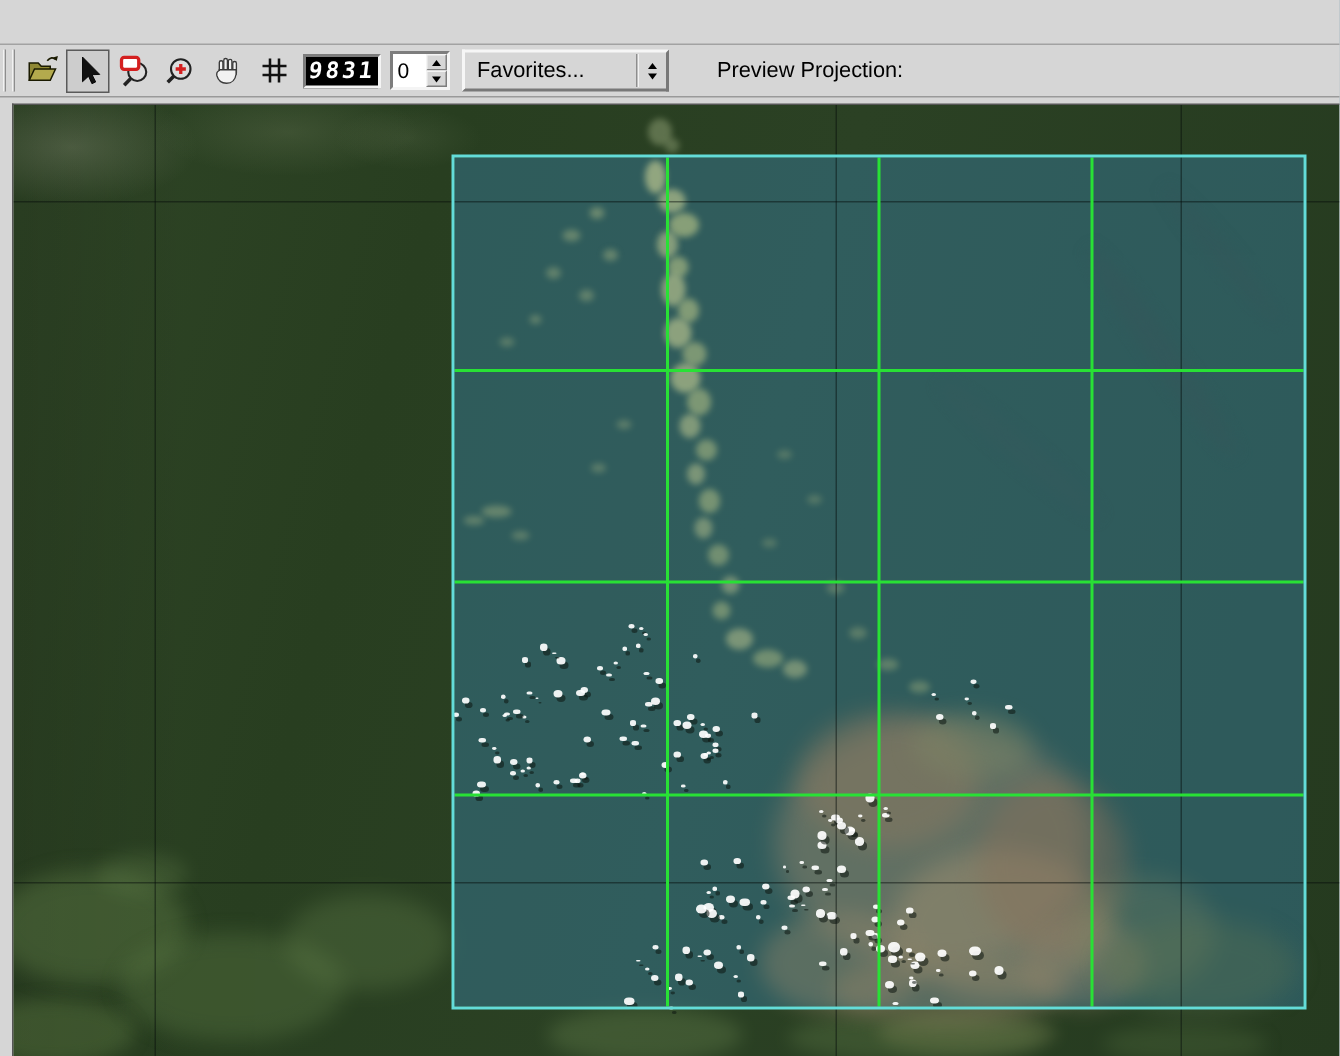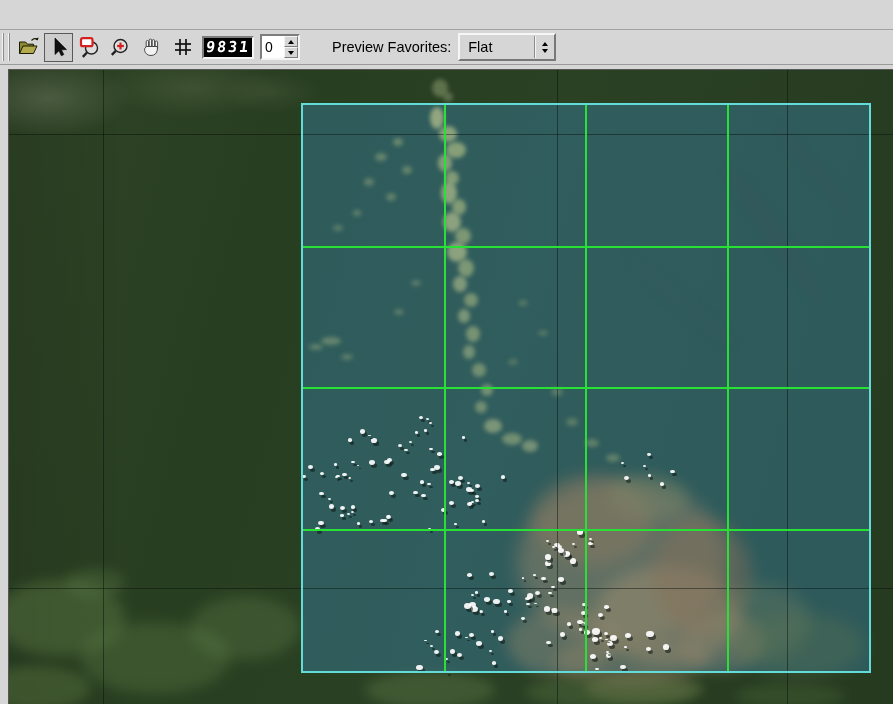--- a/index.html
+++ b/index.html
@@ -144,31 +144,31 @@
       <span class="spin-btns">
         <i>
             <b class="tri-up"></b>
           </i>
         <i>
             <b class="tri-down"></b>
           </i>
       </span>
     </div>
 
-
-    <span class="tlabel">Preview Favorites:</span>
-
-    <div class="combo combo-proj">
-      <span class="combo-text">Flat</span>
+    <div class="combo combo-fav">
+      <span class="combo-text">Favorites...</span>
       <span class="combo-sep"></span>
       <span class="combo-arrows">
         <i class="tri-up"></i>
           <i class="tri-down"></i>
       </span>
     </div>
+
+    <span class="tlabel">Preview Projection:</span>
+
   </div>
 
   <div class="map-frame">
     <div class="map">
       <div class="geo">
           <div class="patch" style="left: -5px; top: 580px; width: 130px; height: 76px; background: rgb(109, 140, 80); opacity: 0.35; filter: blur(7px);"></div>
           <div class="patch" style="left: 80px; top: 622px; width: 150px; height: 72px; background: rgb(102, 133, 76); opacity: 0.32; filter: blur(7px);"></div>
           <div class="patch" style="left: 190px; top: 596px; width: 110px; height: 64px; background: rgb(106, 136, 80); opacity: 0.3; filter: blur(7px);"></div>
           <div class="patch" style="left: -20px; top: 666px; width: 110px; height: 44px; background: rgb(113, 144, 79); opacity: 0.3; filter: blur(6px);"></div>
           <div class="patch" style="left: 65px; top: 569px; width: 60px; height: 28px; background: rgb(111, 142, 85); opacity: 0.25; filter: blur(6px);"></div>

